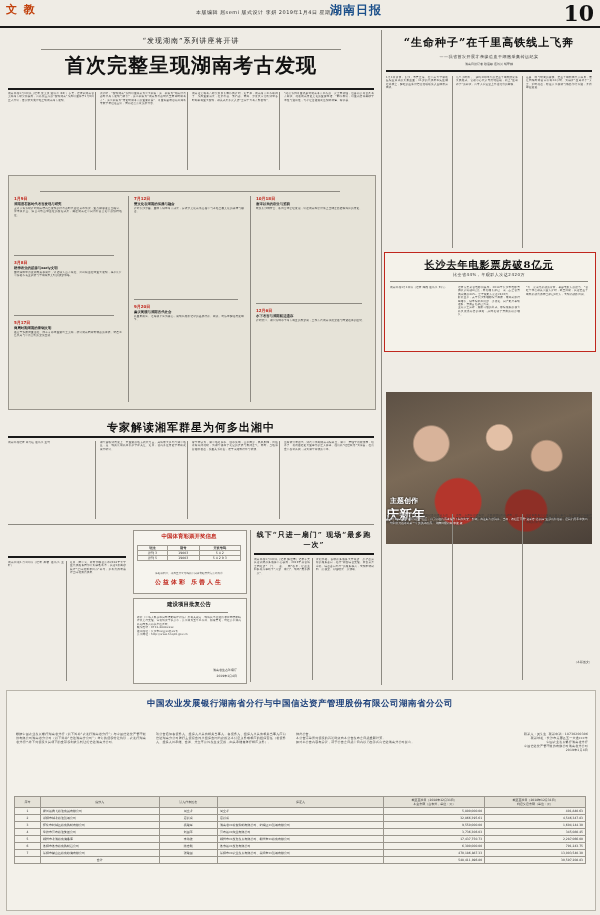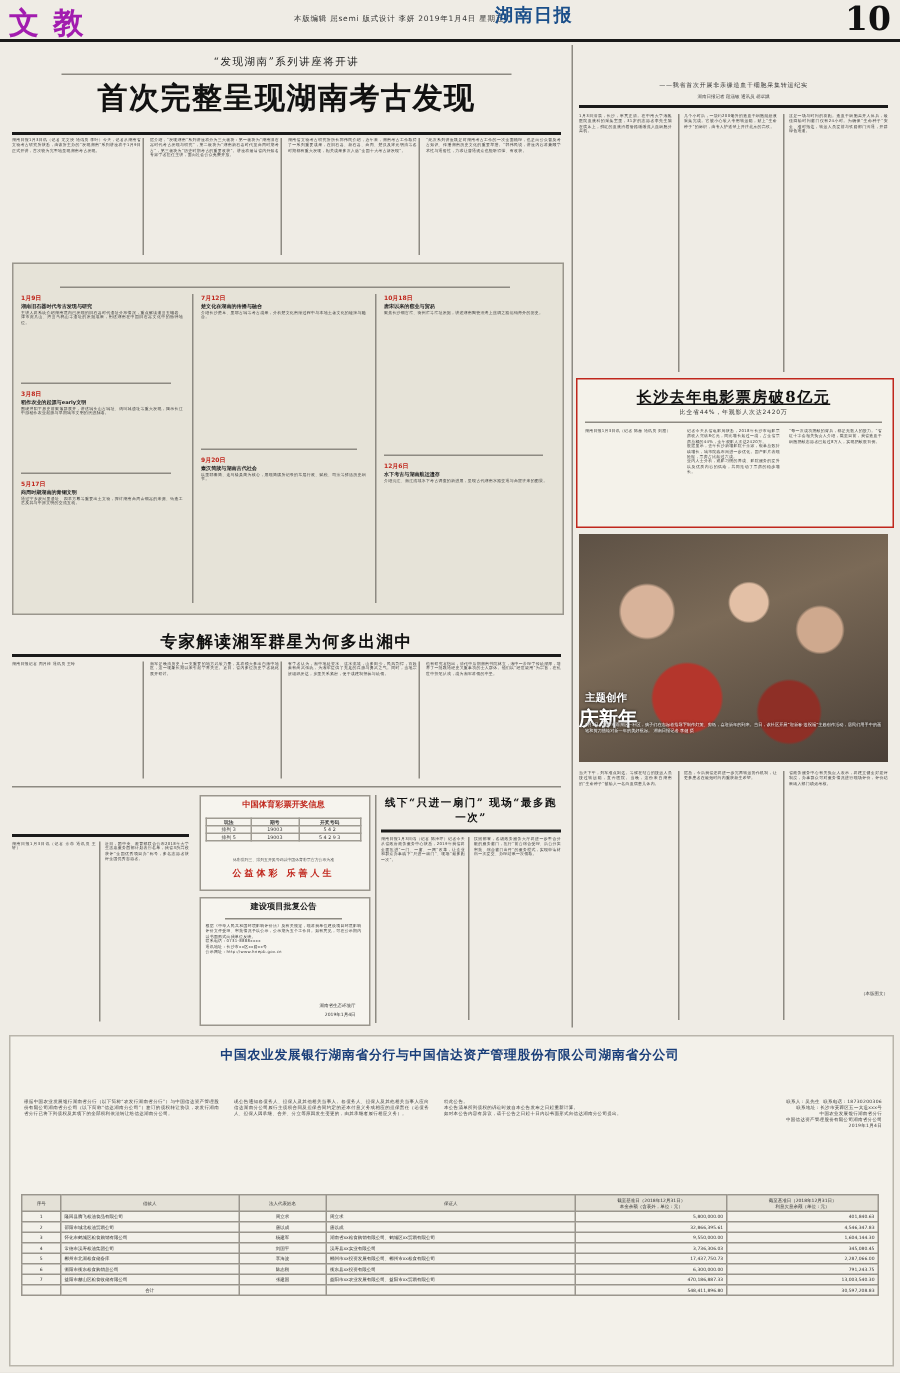--- a/index.html
+++ b/index.html
@@ -14,22 +14,22 @@
     background:#efece5;
   }
   
   .masthead{
     position:absolute;left:0;top:0;width:600px;height:26px;
     border-bottom:2px solid #1a1a1a;
     background:#efece5;
   }
   .mh-left{
     position:absolute;left:6px;top:2px;
-    font-family:Liberation Sans, sans-serif;
-    font-weight:bold;font-size:20px;letter-spacing:2px;color:#a21caf;
+    font-family:Liberation Serif, serif;
+    font-weight:bold;font-size:11px;letter-spacing:2px;color:#c2410c;
   }
   .mh-meta{
     position:absolute;left:196px;top:9px;
     font-size:5px;color:#333;letter-spacing:.5px;
   }
   .mh-logo{
     position:absolute;left:330px;top:2px;
     font-family:"DejaVu Serif",serif;
     font-size:12px;font-weight:bold;color:#1b4f8a;letter-spacing:1px;
   }
@@ -61,21 +61,21 @@
     font-family:"DejaVu Serif",serif;font-weight:bold;color:#111;
     text-align:center;letter-spacing:1px;
   }
   .subhead{font-size:5px;color:#333;text-align:center;letter-spacing:.5px;}
   .byline{font-size:3.2px;color:#444;}
 
   
   .box{position:absolute;border:1px solid #9a968d;}
   .tintbox{background:#e6e3d8;}
   .redbox{position:absolute;border:1.5px solid #c0271d;}
-  .photo{position:absolute;background:#3b82f6;overflow:hidden;}
+  .photo{position:absolute;background:#3b82f6;overflow:hidden;margin-top:36px;}
   .photo .ph-in{position:absolute;inset:0;}
   .caption{position:absolute;color:#fff;font-size:4px;}
 
   
   .ann{position:absolute;left:6px;top:690px;width:588px;height:219px;background:#f3f1ea;border:1px solid #b9b5ab;}
   .ann-t1{font-family:"DejaVu Serif",serif;font-weight:bold;color:#1b3f7a;text-align:center;font-size:8.5px;letter-spacing:.5px;}
   .ann-t2{font-family:"DejaVu Serif",serif;font-weight:bold;color:#1b3f7a;text-align:center;font-size:11px;letter-spacing:1px;}
   table.ann-tbl{position:absolute;border-collapse:collapse;font-size:3px;color:#333;}
   table.ann-tbl th,table.ann-tbl td{border:.5px solid #9a968d;padding:1px 2px;}
   table.ann-tbl th{background:#e4e1d7;font-weight:normal;font-size:3px;text-align:center;}
@@ -215,20 +215,21 @@
   <div class="sign" style="position:absolute;left:137px;top:668px;width:100px;">湖南省生态环境厅</div>
   <div class="sign" style="position:absolute;left:137px;top:674px;width:100px;">2019年1月4日</div>
 
   <div class="vrule" style="left:250px;top:530px;height:152px;"></div>
   <div class="headline" style="position:absolute;left:254px;top:530px;width:120px;font-size:7px;line-height:10px;">线下“只进一扇门” 现场“最多跑一次”</div>
   <div class="hrule2" style="left:254px;top:553px;width:120px;"></div>
   <div class="txt" style="position:absolute;left:254px;top:558px;width:56px;height:122px;">湖南日报1月3日讯（记者 陈淦璋）记者今天从省政府政务服务中心获悉，2019年我省将全面推进“一门、一窗、一网”改革，让企业和群众办事线下“只进一扇门”、现场“最多跑一次”。</div>
   <div class="txt" style="position:absolute;left:316px;top:558px;width:58px;height:122px;">按照部署，各级政务服务大厅将进一步整合分散的服务窗口，推行“前台综合受理、后台分类审批、综合窗口出件”的服务模式，实现申请材料一次提交、办理结果一次领取。</div>
   <div class="vrule" style="left:312px;top:558px;height:122px;"></div>
 
+  <div class="headline" style="position:absolute;left:386px;top:36px;width:206px;font-size:11px;line-height:14px;">“生命种子”在千里高铁线上飞奔</div>
   <div class="subhead" style="position:absolute;left:386px;top:54px;width:206px;font-size:4px;">——我省首次开展非亲缘造血干细胞采集转运纪实</div>
   <div class="byline" style="position:absolute;left:386px;top:62px;width:206px;text-align:center;font-size:3px;">湖南日报记者 段涵敏 通讯员 胡翠娥</div>
   <div class="hrule2" style="left:386px;top:70px;width:206px;"></div>
 
   <div class="txt" style="position:absolute;left:386px;top:76px;width:62px;height:172px;">1月3日清晨，长沙，寒意正浓。在中南大学湘雅医院血液科的采集室里，31岁的志愿者李先生躺在病床上，鲜红的血液沿着管路缓缓流入血细胞分离机。</div>
   <div class="txt" style="position:absolute;left:456px;top:76px;width:62px;height:172px;">几个小时后，一袋约200毫升的造血干细胞混悬液采集完成。它被小心装入专用转运箱，贴上“生命种子”的标识，由专人护送登上开往北京的高铁。</div>
   <div class="txt" style="position:absolute;left:526px;top:76px;width:66px;height:172px;">这是一场与时间的赛跑。造血干细胞离开人体后，最佳回输时间窗口仅有24小时。为确保“生命种子”安全、准时抵达，转运人员提前与铁路部门沟通，开辟绿色通道。</div>
   <div class="vrule" style="left:452px;top:76px;height:172px;"></div>
   <div class="vrule" style="left:522px;top:76px;height:172px;"></div>
 

